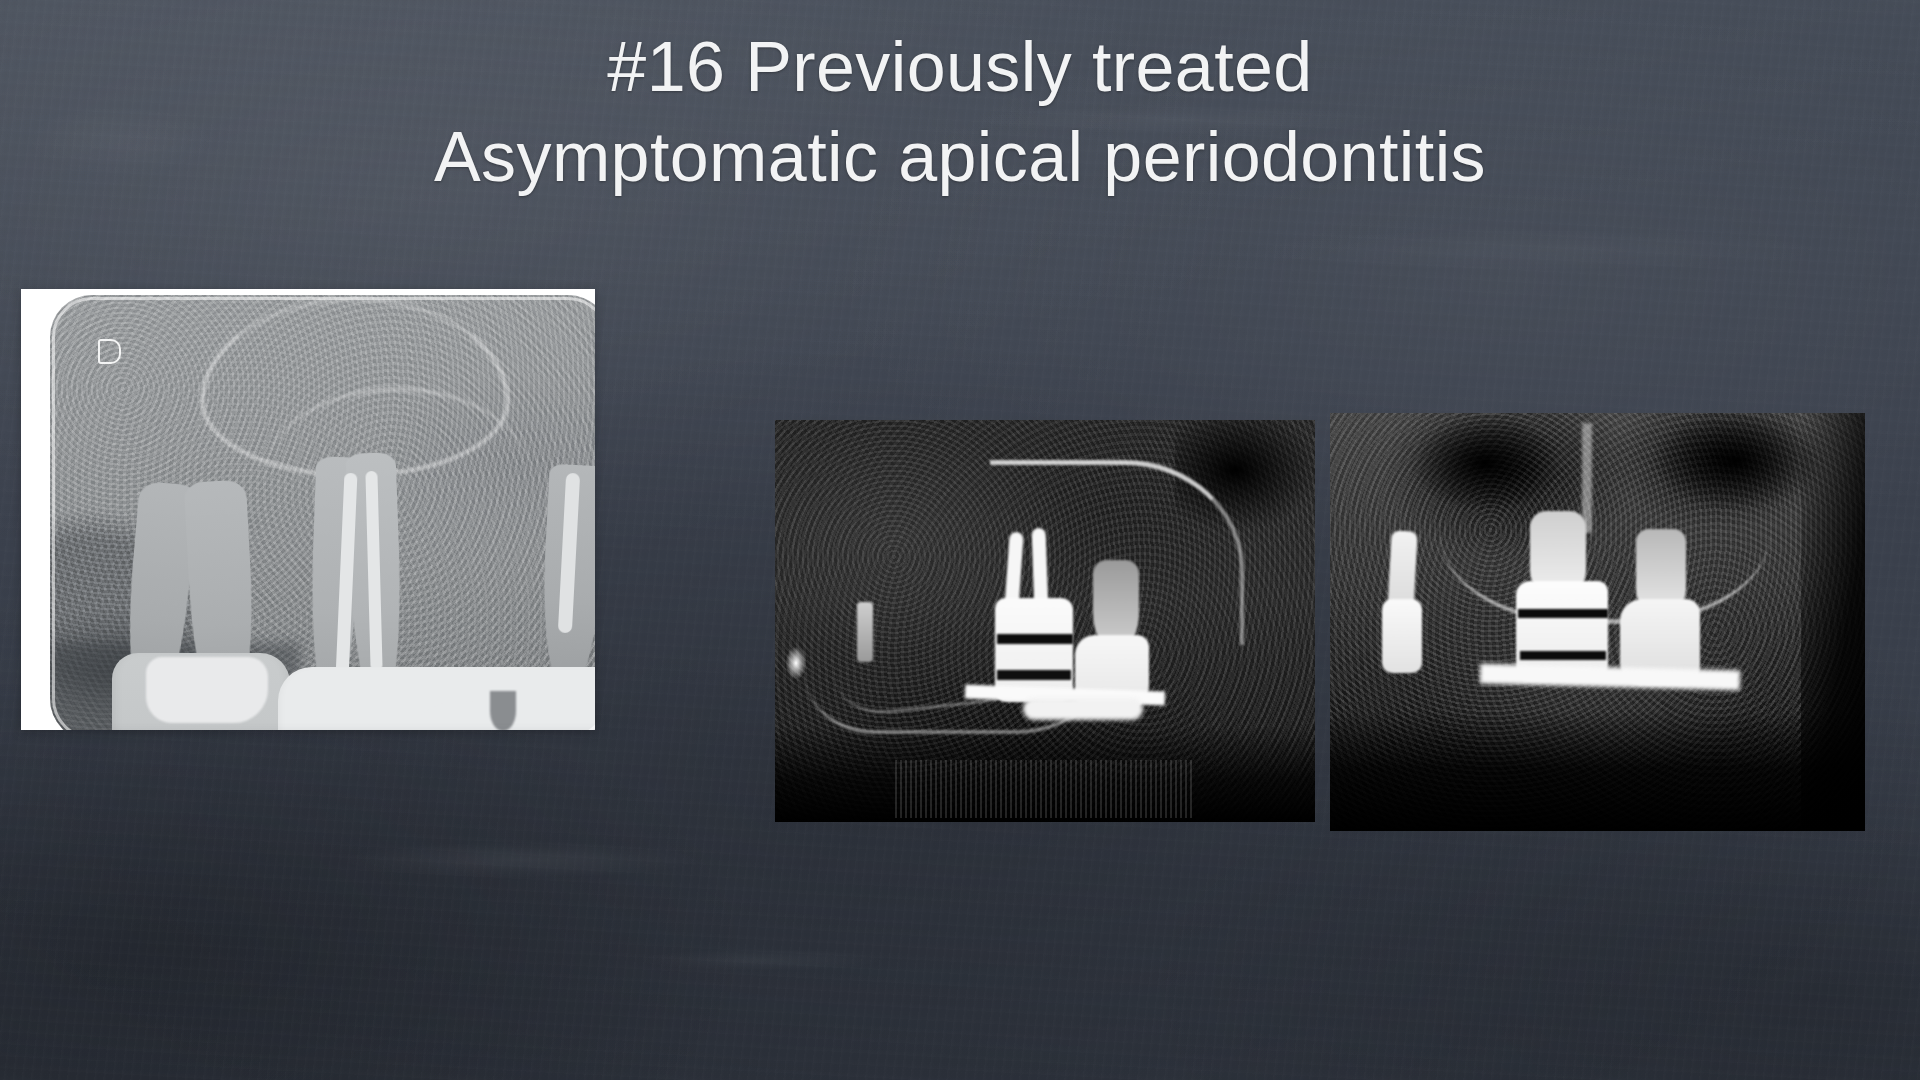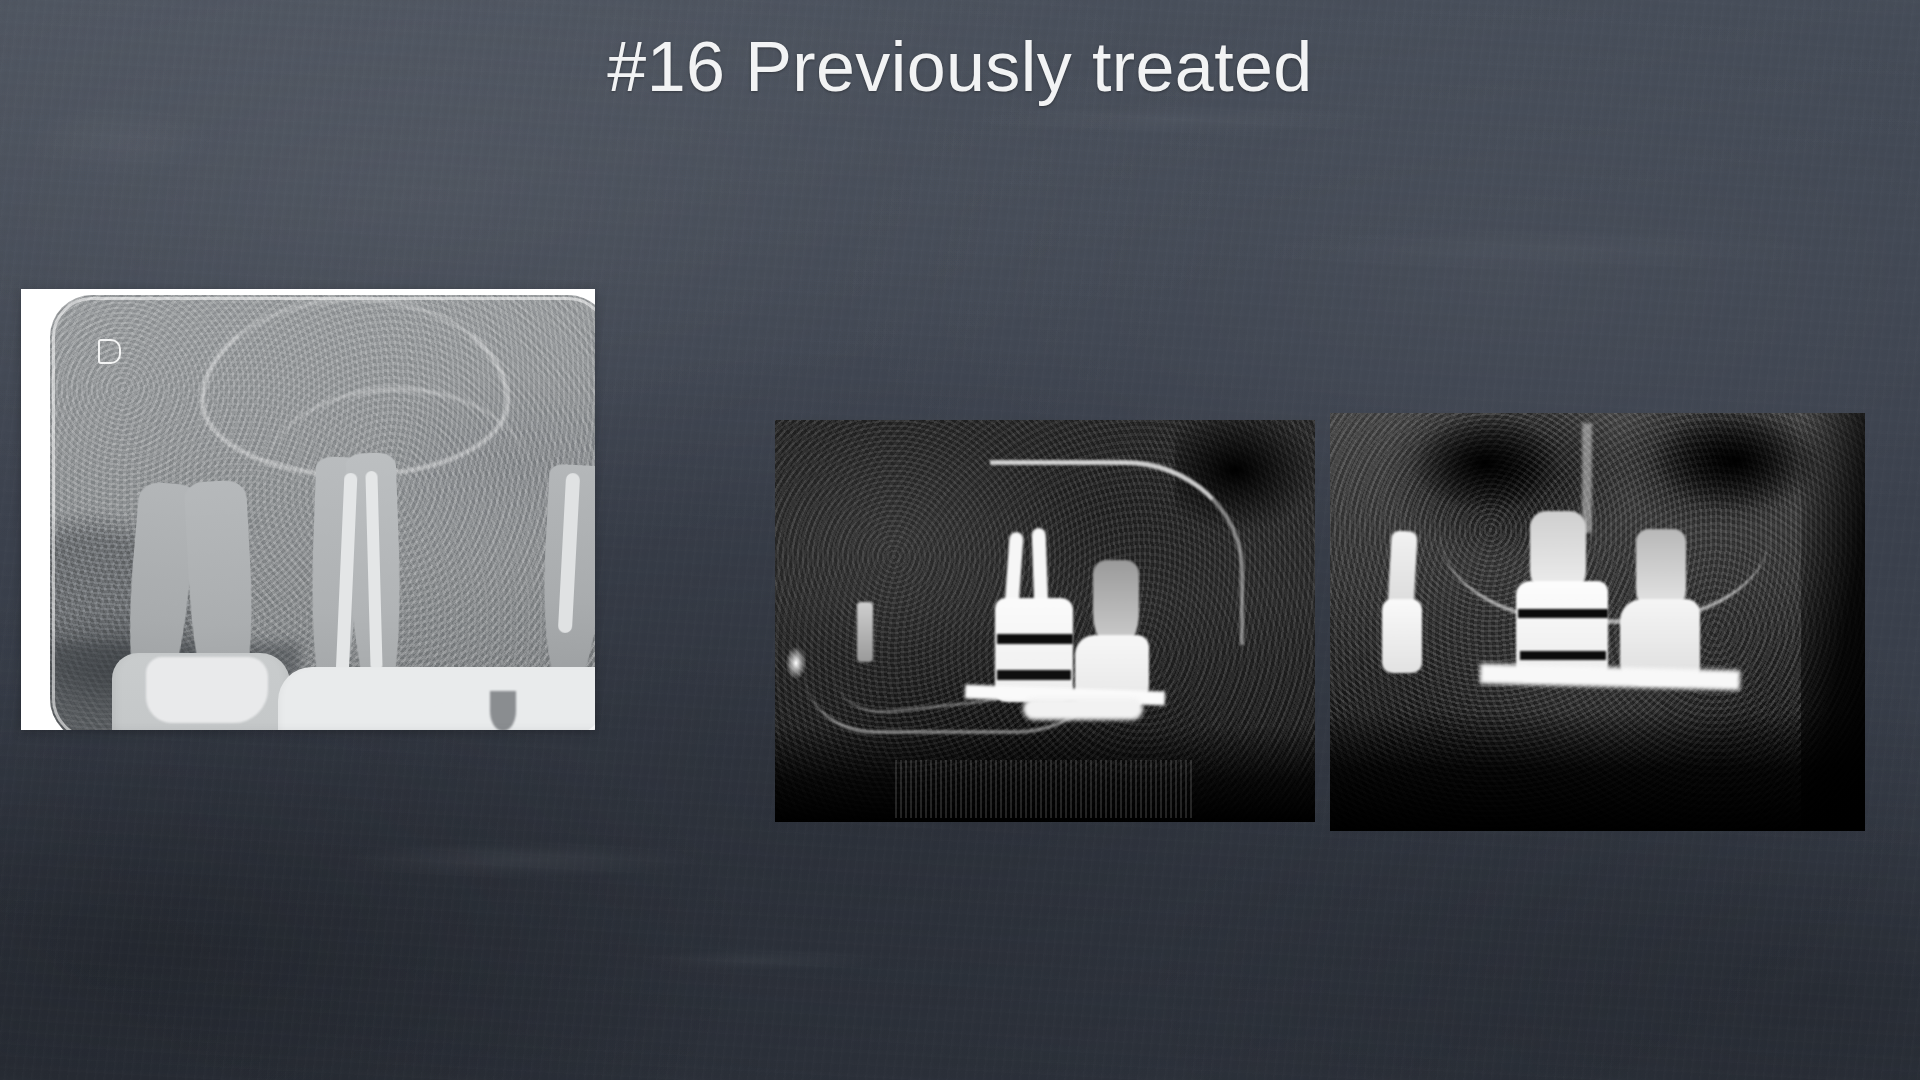--- a/index.html
+++ b/index.html
@@ -519,20 +519,21 @@
 <body>
 
 <div id="slide">
 
   <div id="slide-bg"></div>
   <div id="slide-grain"></div>
   <div id="slide-smudge"></div>
 
   <div id="title-block">
     <div class="title-line line1">#16  Previously treated</div>
+    <div class="title-line line2">Asymptomatic apical periodontitis</div>
   </div>
 
   <div id="pa-mount">
     <div id="pa-sensor">
       <div id="pa-bone-noise"></div>
       <div id="pa-darkband"></div>
       <div id="pa-lower"></div>
       <div id="pa-sinus"></div>
       <div id="pa-sinus2"></div>
 

